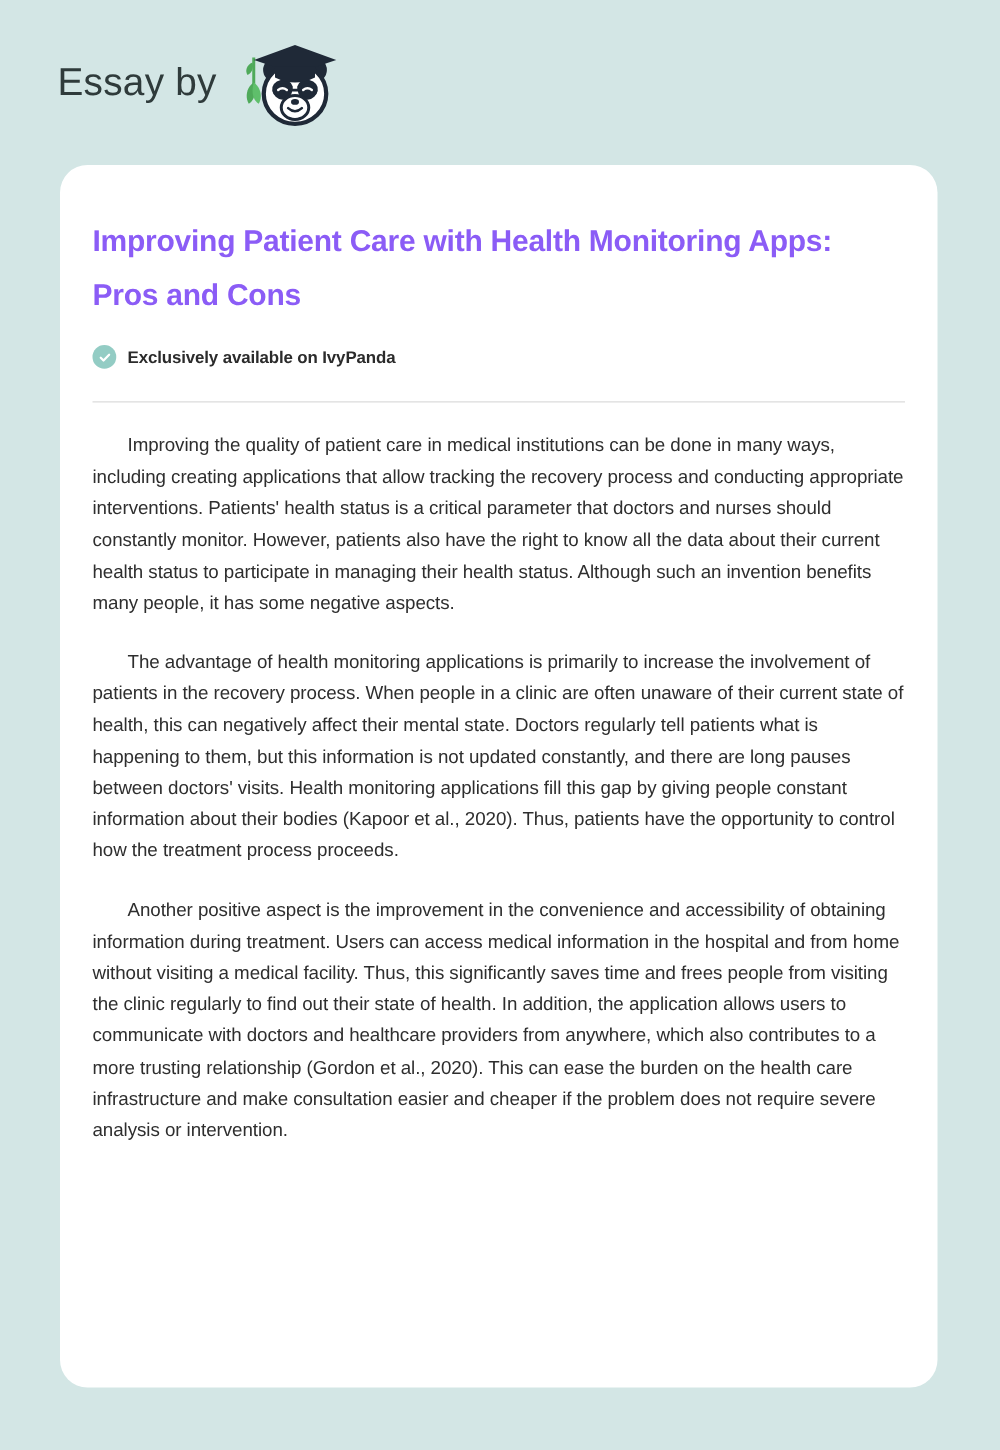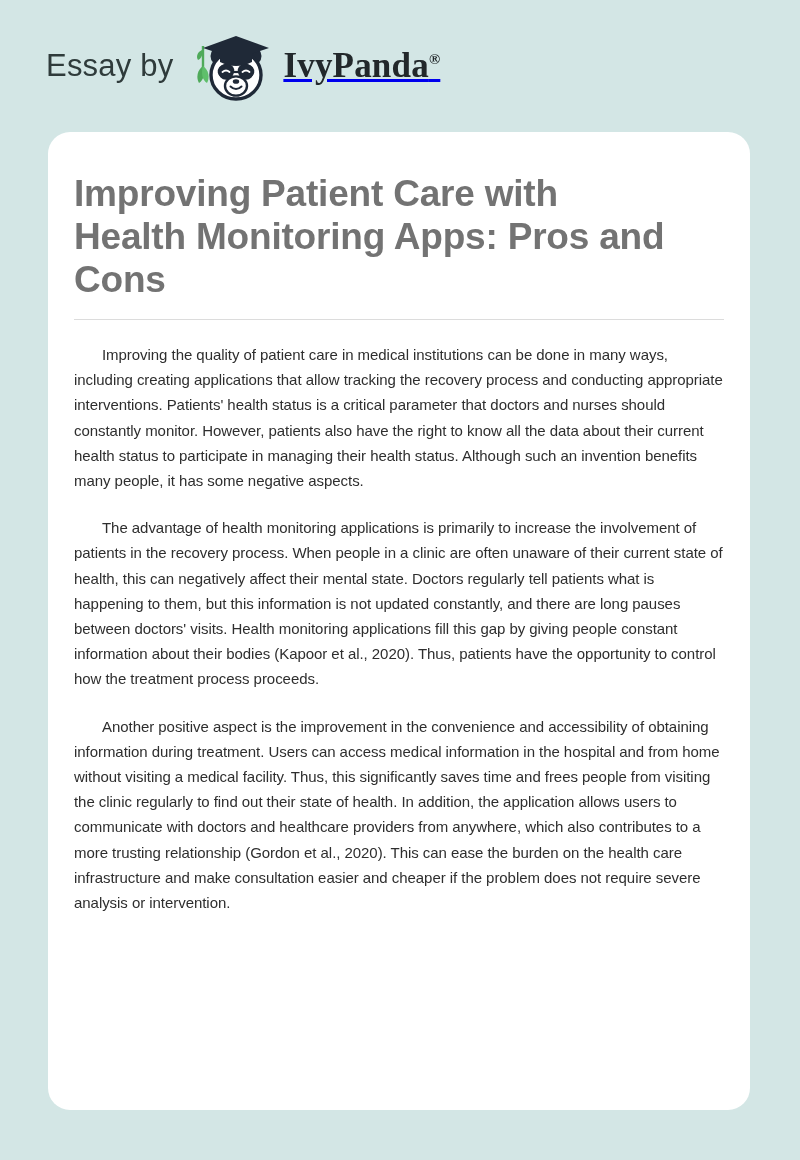--- a/index.html
+++ b/index.html
@@ -62,24 +62,24 @@
     left: 48px;
     top: 132px;
     width: 702px;
     height: 978px;
     background: #ffffff;
     border-radius: 22px;
     padding: 40px 26px 0 26px;
   }
 
   .doc-title {
-    font-size: 37px;
+    font-size: 24px;
     line-height: 43px;
     font-weight: 700;
-    color: #737373;
+    color: #8b5cf6;
     letter-spacing: -0.2px;
     margin: 0 0 18px 0;
     max-width: 600px;
   }
 
   .exclusive-row {
     display: flex;
     align-items: center;
     margin: 0 0 26px 0;
   }
@@ -159,30 +159,35 @@
         <path d="M53.5 44 Q57 41.2 60.5 44" stroke="#ffffff" stroke-width="1.9" fill="none" stroke-linecap="round"></path>
 
         <ellipse cx="47" cy="58" rx="11" ry="9.6" fill="#ffffff" stroke="#1f2937" stroke-width="2.4"></ellipse>
         <ellipse cx="47" cy="53.5" rx="3.2" ry="2.3" fill="#1f2937"></ellipse>
         <path d="M41.5 58.5 Q47 63.5 52.5 58.5" stroke="#1f2937" stroke-width="2" fill="none" stroke-linecap="round"></path>
 
         <path d="M47 8 L80 20 L47 31 L14 20 Z" fill="#1f2937"></path>
         <path d="M31 25 L31 34 Q47 42 63 34 L63 25" fill="#1f2937"></path>
       </svg>
     </span>
-    <span class="brand-wordmark">
-      <span>IvyPanda</span><span class="reg">®</span>
-    </span>
   </a>
 </div>
 
 <div class="card">
 
   <h1 class="doc-title">Improving Patient Care with Health Monitoring Apps: Pros and Cons</h1>
 
+  <div class="exclusive-row">
+    <span class="check-badge">
+      <svg width="12" height="12" viewBox="0 0 12 12" xmlns="http://www.w3.org/2000/svg">
+        <path d="M2.6 6.2 L4.8 8.4 L9.3 3.8" stroke="#ffffff" stroke-width="1.8" fill="none" stroke-linecap="round" stroke-linejoin="round"></path>
+      </svg>
+    </span>
+    <span class="exclusive-text">Exclusively available on IvyPanda</span>
+  </div>
 
   <div class="divider"></div>
 
   <p class="body-par">Improving the quality of patient care in medical institutions can be done in many ways, including creating applications that allow tracking the recovery process and conducting appropriate interventions. Patients' health status is a critical parameter that doctors and nurses should constantly monitor. However, patients also have the right to know all the data about their current health status to participate in managing their health status. Although such an invention benefits many people, it has some negative aspects.</p>
 
   <p class="body-par">The advantage of health monitoring applications is primarily to increase the involvement of patients in the recovery process. When people in a clinic are often unaware of their current state of health, this can negatively affect their mental state. Doctors regularly tell patients what is happening to them, but this information is not updated constantly, and there are long pauses between doctors' visits. Health monitoring applications fill this gap by giving people constant information about their bodies (Kapoor et al., 2020). Thus, patients have the opportunity to control how the treatment process proceeds.</p>
   <p class="body-par last">Another positive aspect is the improvement in the convenience and accessibility of obtaining information during treatment. Users can access medical information in the hospital and from home without visiting a medical facility. Thus, this significantly saves time and frees people from visiting the clinic regularly to find out their state of health. In addition, the application allows users to communicate with doctors and healthcare providers from anywhere, which also contributes to a more trusting relationship (Gordon et al., 2020). This can ease the burden on the health care infrastructure and make consultation easier and cheaper if the problem does not require severe analysis or intervention.</p>
 
 </div>
 

